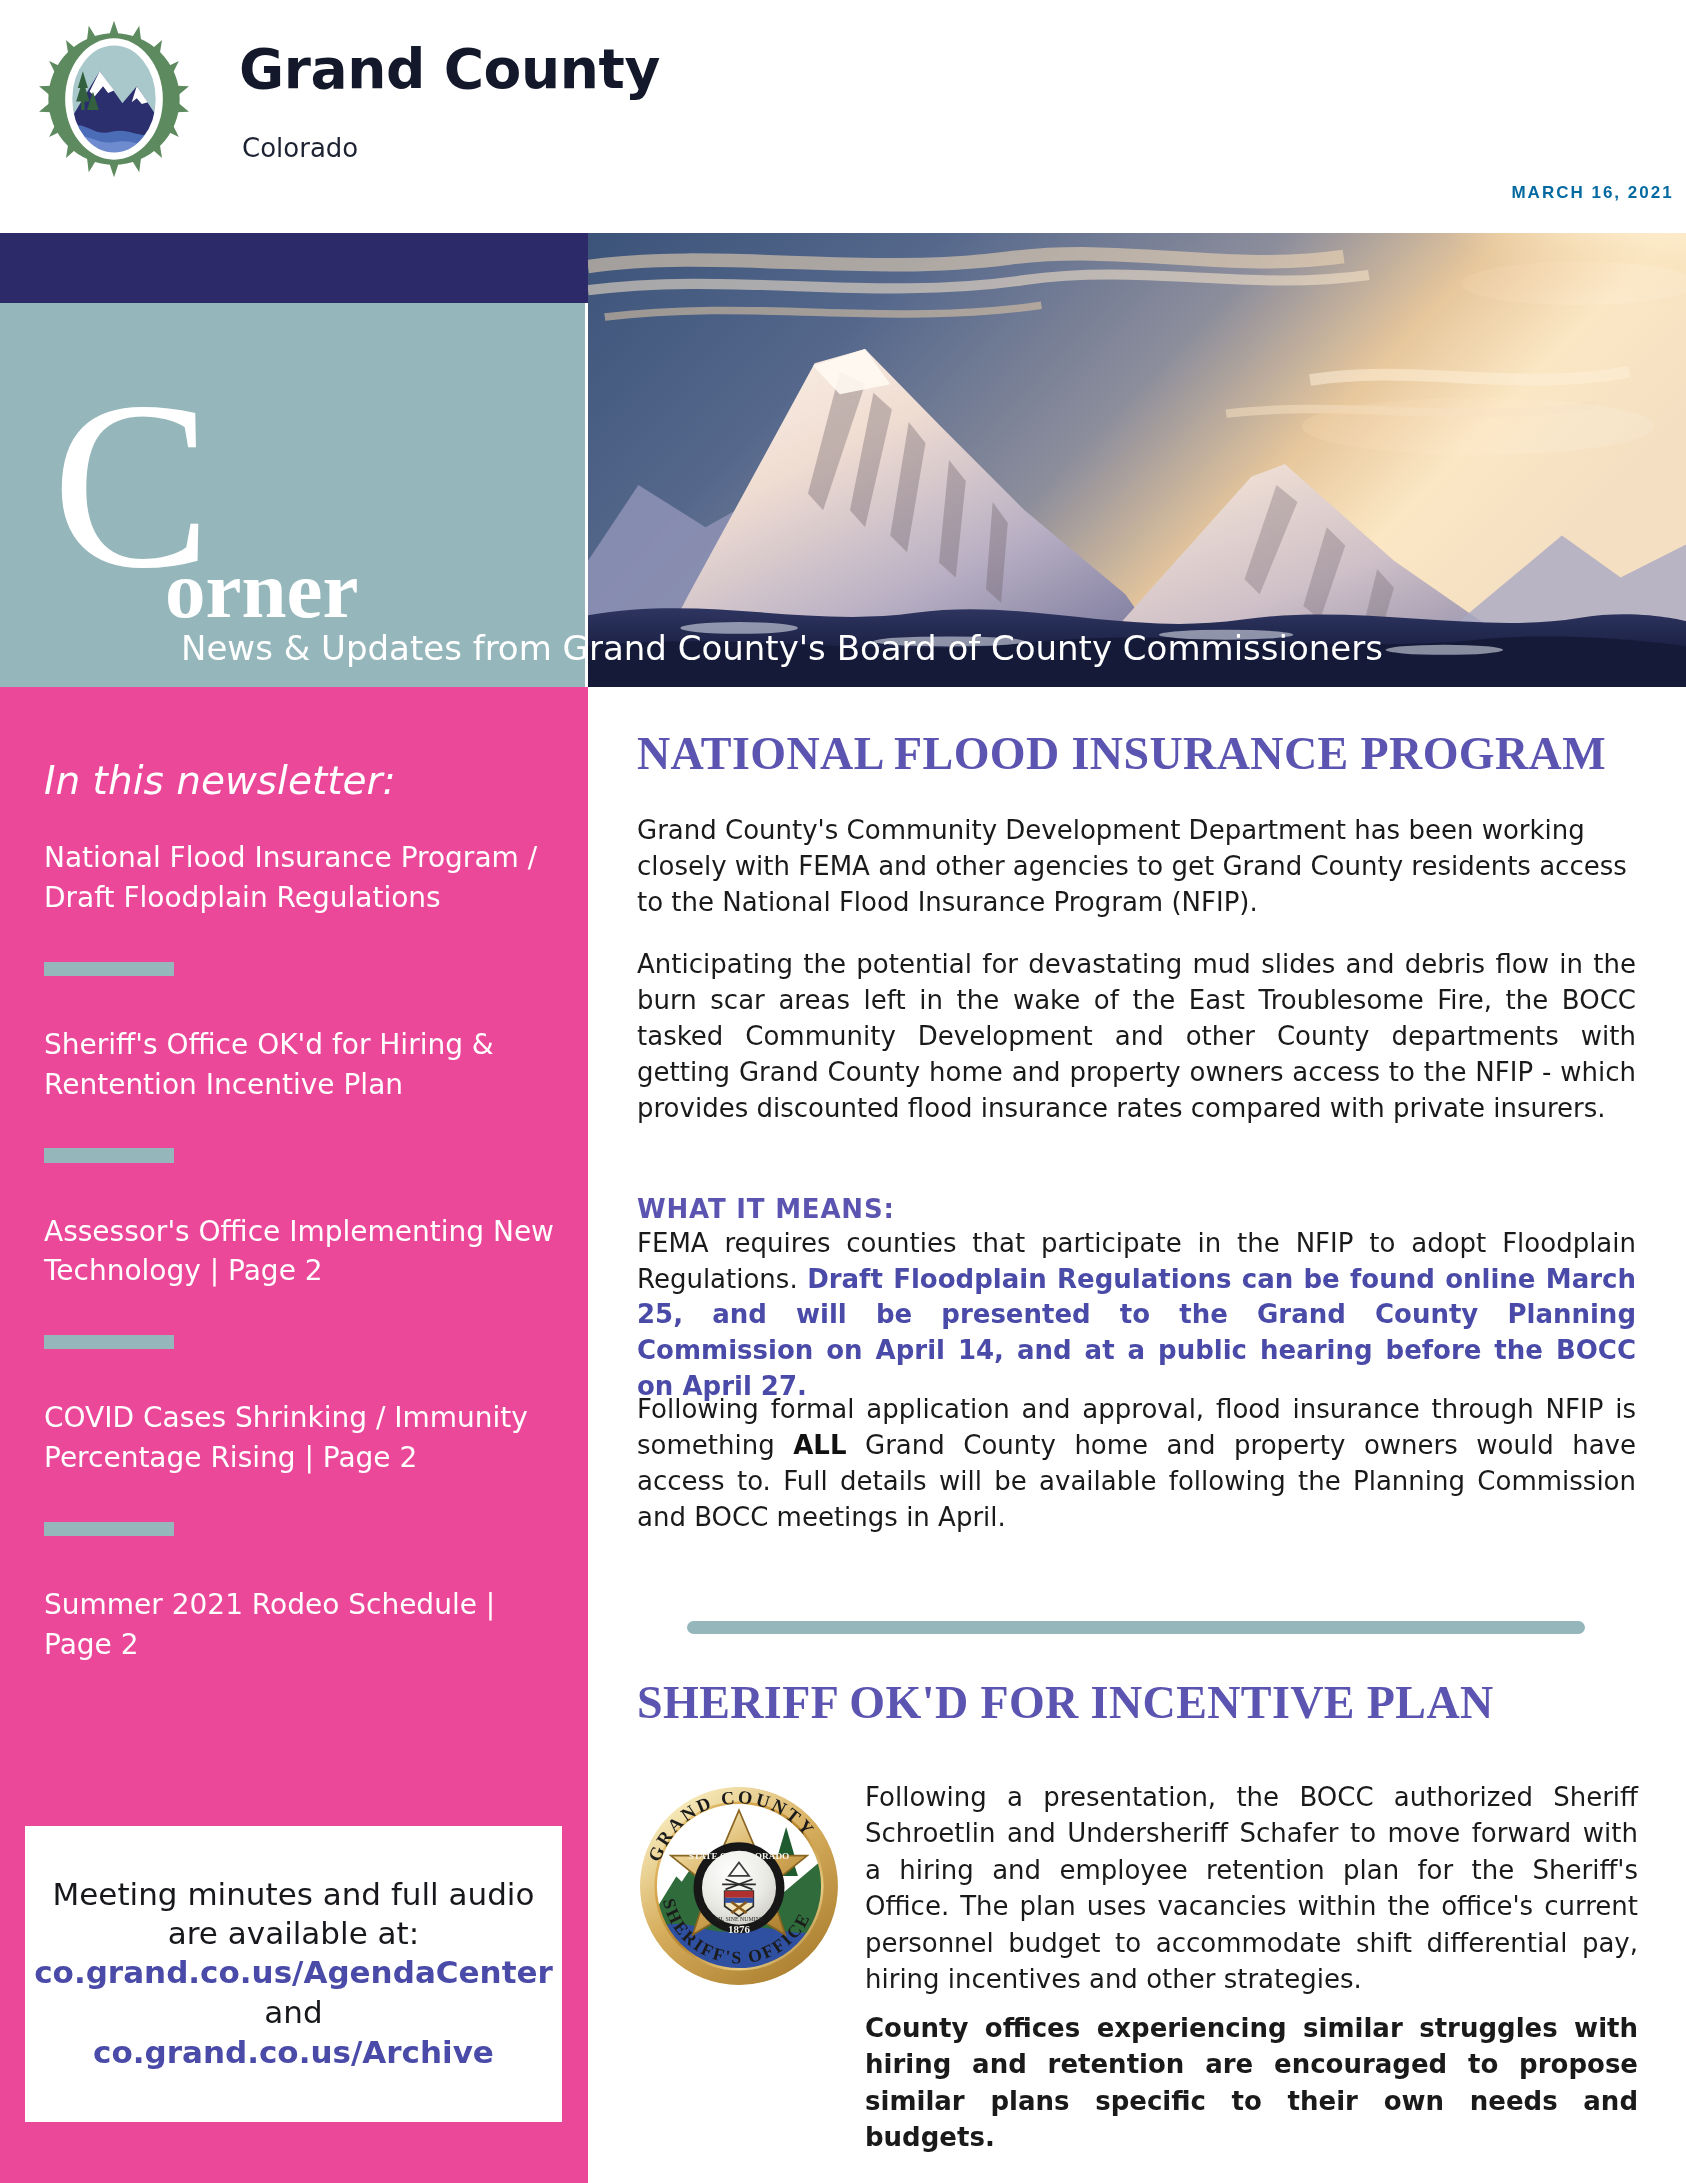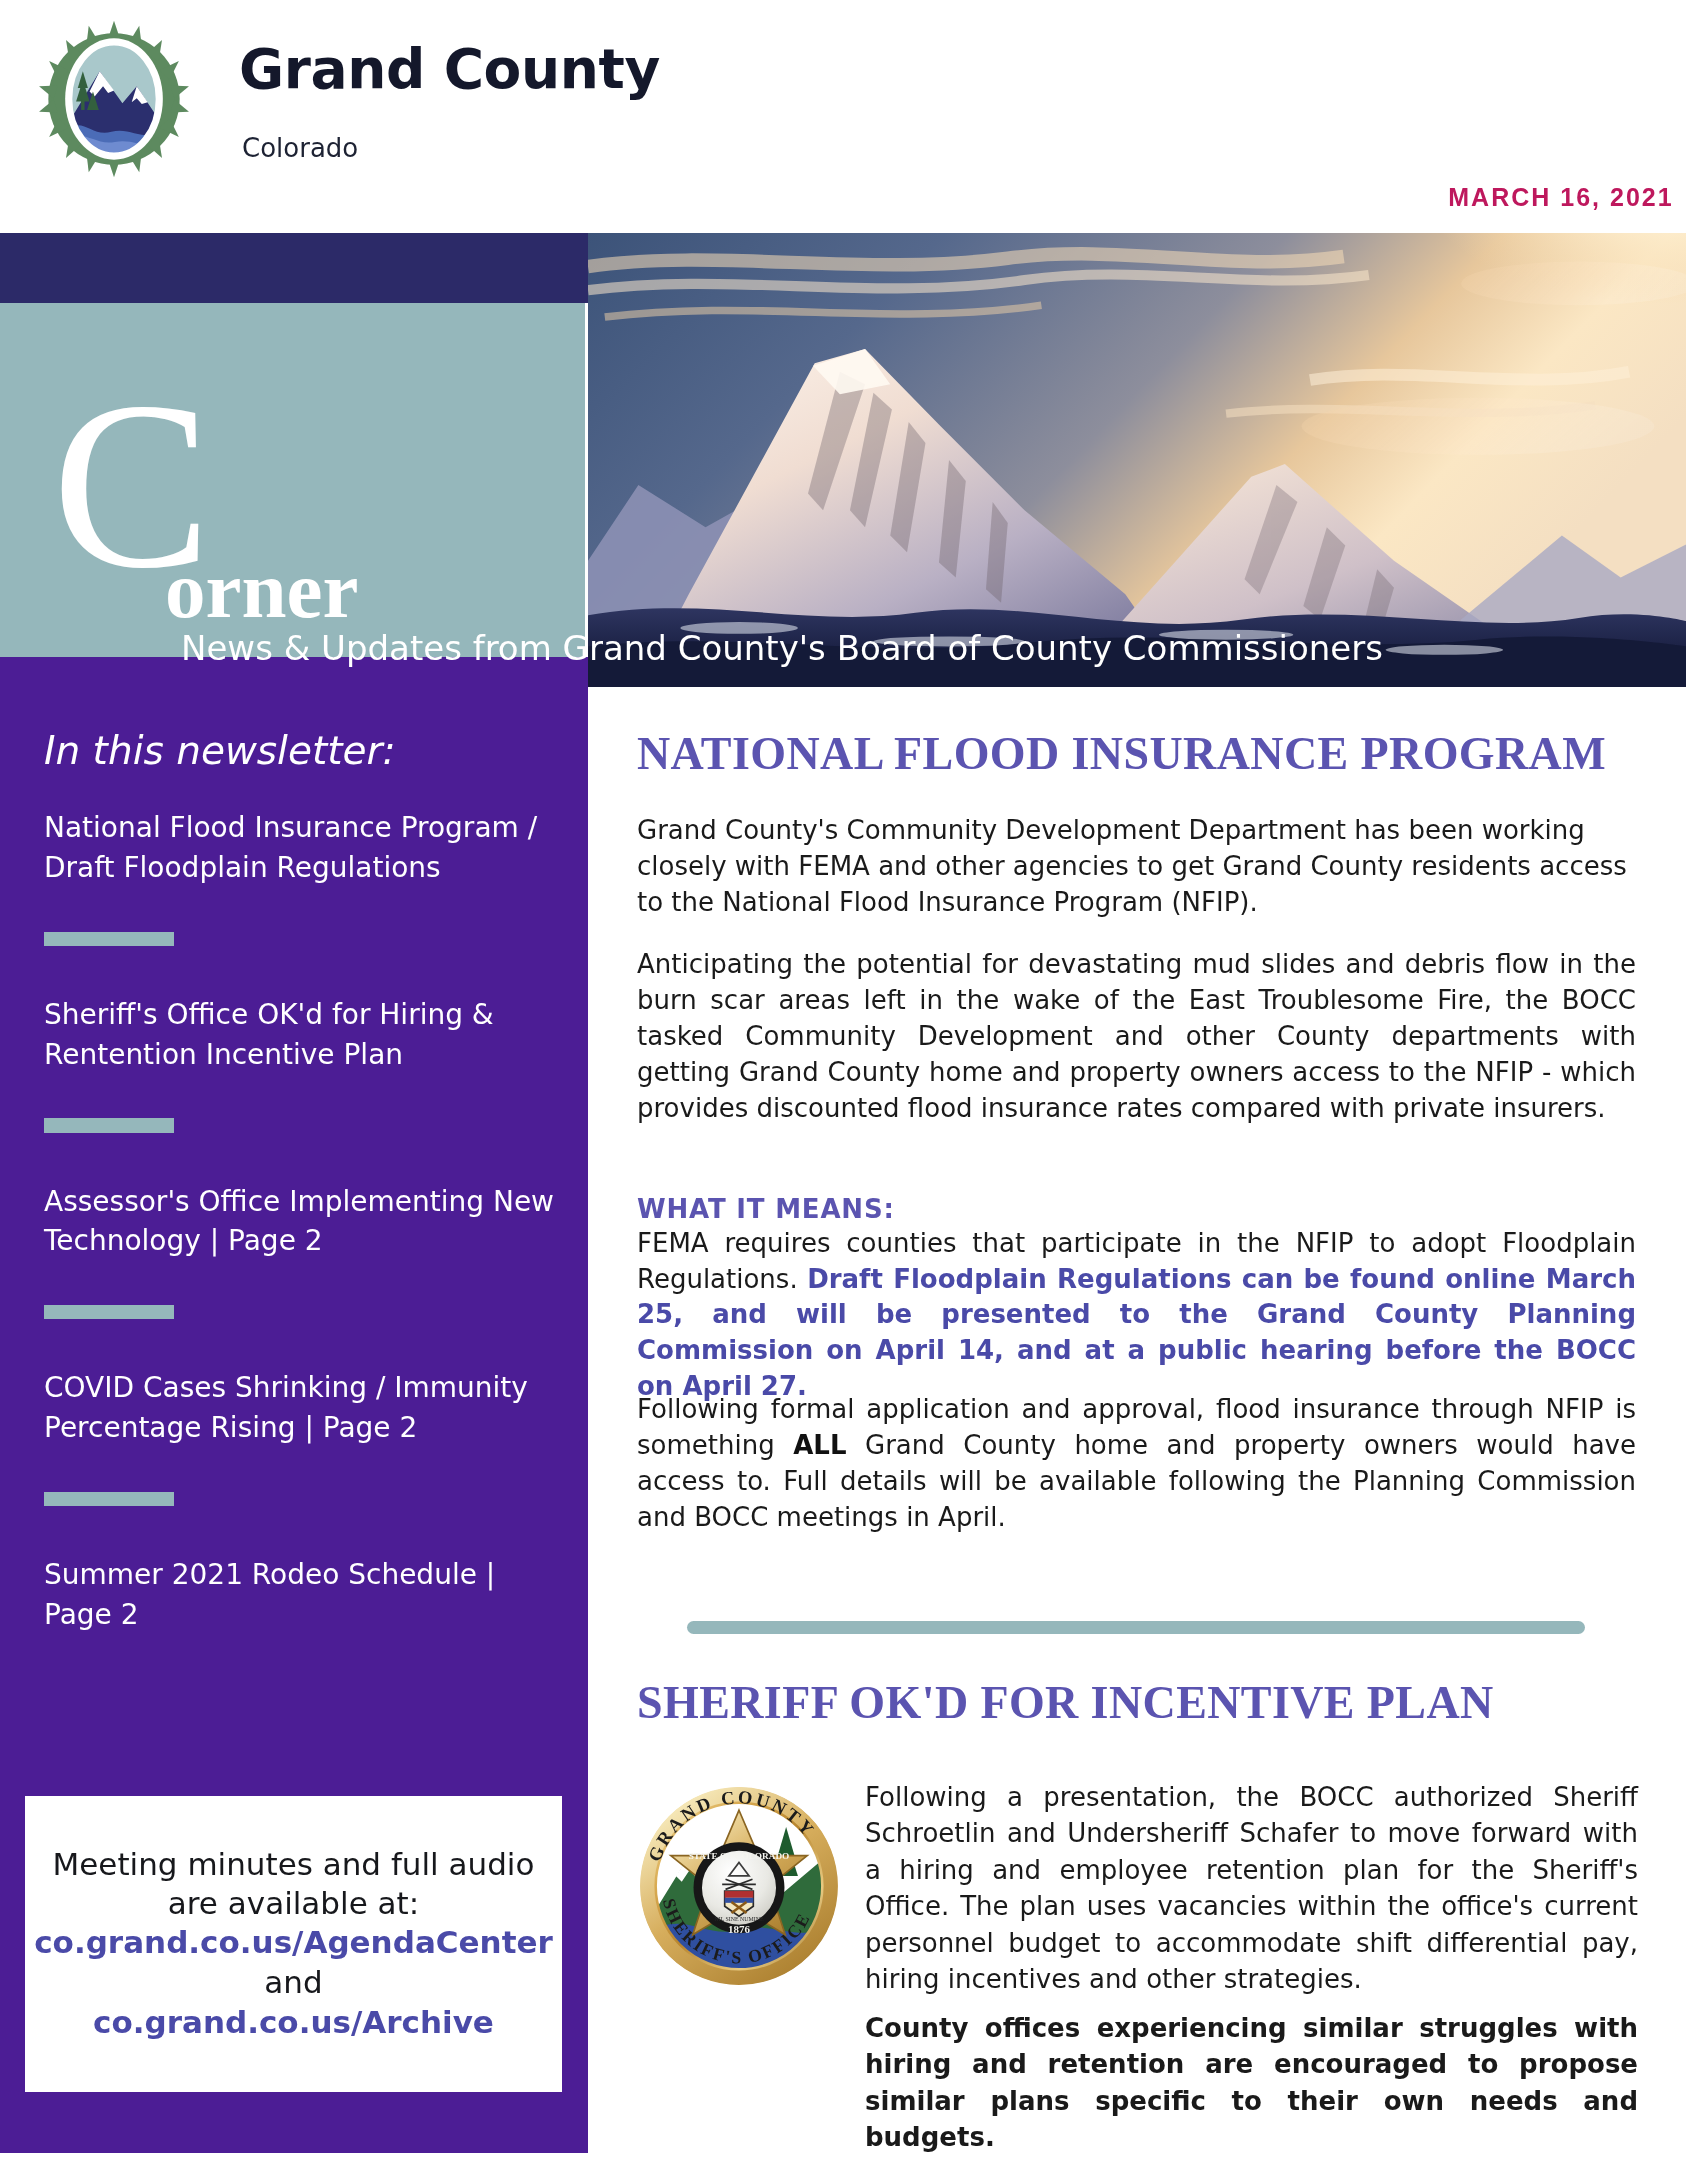--- a/index.html
+++ b/index.html
@@ -21,21 +21,21 @@
     letter-spacing:-0.4px; line-height:1;
     font-family:"DejaVu Sans", sans-serif;
   }
   .county-sub {
     position:absolute; left:242px; top:133px;
     font-size:26px; color:#1d2233; font-weight:400;
     font-family:"DejaVu Sans", sans-serif;
   }
   .issue-date {
     position:absolute; right:13.4px; top:183px;
-    font-size:25px; font-weight:bold; color:#be185d;
+    font-size:17px; font-weight:bold; color:#0369a1;
     letter-spacing:2px;
     font-family:"Liberation Sans", sans-serif;
   }
 
   
   .hero { position:absolute; left:0; top:233px; width:1687px; height:458px; }
   .hero-navy-top { position:absolute; left:0; top:0; width:588px; height:70px; background:#2c2a68; }
   .hero-teal { position:absolute; left:0; top:70px; width:585px; height:388px; background:#95b7bb; }
   .hero-img { position:absolute; left:588px; top:0; width:1099px; height:458px; overflow:hidden; }
   .hero-img svg { display:block; width:1099px; height:458px; }
@@ -56,21 +56,21 @@
     font-family:"Liberation Serif", serif;
     font-size:81px; color:#ffffff; font-weight:bold; line-height:1;
   }
   .hero-tagline {
     position:absolute; left:181px; top:628px; width:1428px;
     font-size:34px; color:#ffffff; white-space:nowrap;
     font-family:"DejaVu Sans", sans-serif; z-index:6;
   }
 
   
-  .sidebar { position:absolute; left:0; top:657px; width:588px; height:1496px; background:#4c1d95; }
+  .sidebar { position:absolute; left:0; top:687px; width:588px; height:1496px; background:#ec4899; }
   .toc-heading {
     position:absolute; left:44px; top:71px;
     font-size:39px; color:#ffffff; font-style:italic;
     font-family:"DejaVu Sans", sans-serif;
   }
   .toc-list { position:absolute; left:44px; top:151px; width:512px; }
   .toc-item {
     font-size:28px; color:#ffffff; line-height:1.42;
     font-family:"DejaVu Sans", sans-serif;
     margin-bottom:0;

